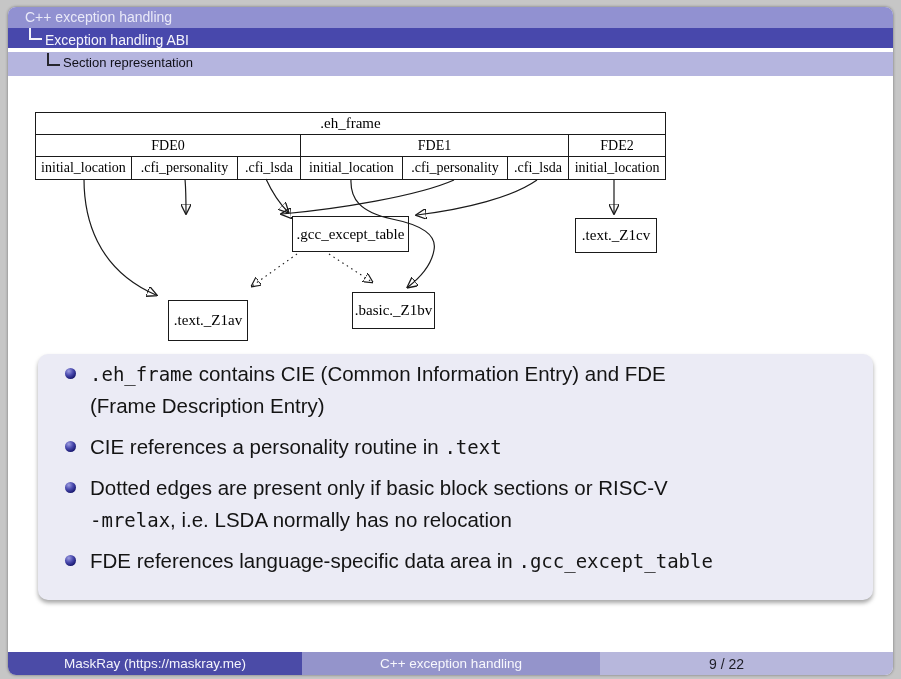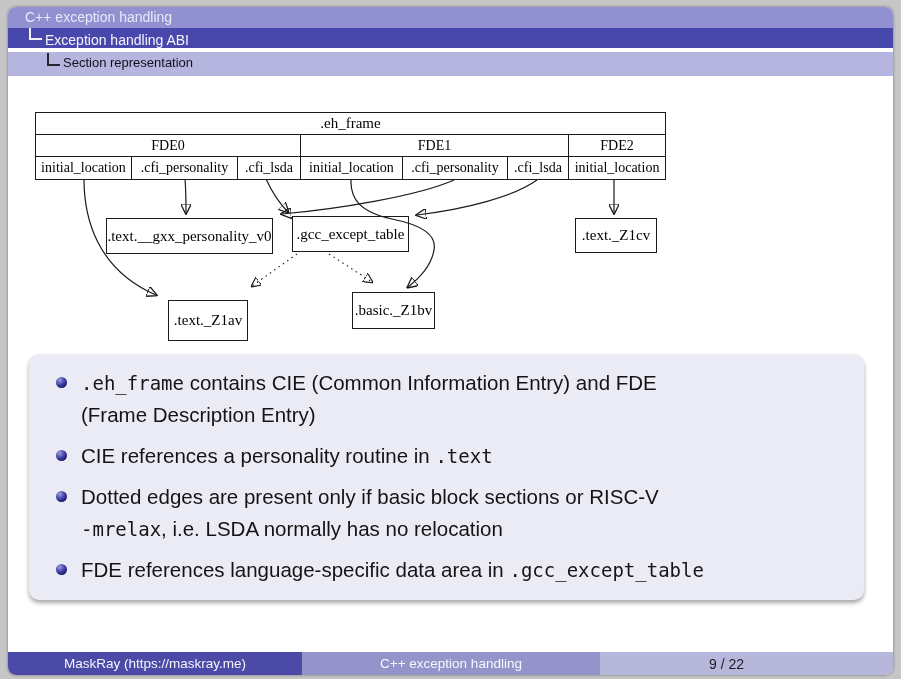--- a/index.html
+++ b/index.html
@@ -34,23 +34,23 @@
   .n-pers{left:98px;top:211px;width:167px;height:36px;}
   .n-gcc{left:284px;top:209px;width:117px;height:36px;}
   .n-z1cv{left:567px;top:211px;width:82px;height:35px;}
   .n-z1av{left:160px;top:269px;width:80px;height:41px;margin-top:24px;}
   .n-z1bv{left:344px;top:285px;width:83px;height:37px;}
   svg.edges{position:absolute;left:0;top:0;pointer-events:none;}
   svg.edges path{stroke:#1a1a1a;fill:none;stroke-width:1.2;}
   svg.edges path.dot{stroke-dasharray:1.5 3.8;stroke-width:1.1;}
 
   
-  .block{position:absolute;left:21px;top:347px;width:835px;height:246px;box-sizing:border-box;
+  .block{position:absolute;left:30px;top:347px;width:835px;height:246px;box-sizing:border-box;
          background:#ebebf5;border-radius:10px;box-shadow:0 3px 4px rgba(0,0,0,.35);
-         padding:13px 24px 0 0;}
+         padding:4px 24px 0 0;}
   .block ul{list-style:none;margin:0;padding:0;}
   .block li{position:relative;padding-left:52px;margin-bottom:9px;
             font-size:20.5px;line-height:32px;color:#141414;}
   .ball{position:absolute;left:27px;top:10px;width:11px;height:11px;border-radius:50%;
         background:radial-gradient(circle at 34% 28%, #9d9de0 0%, #4a4aae 40%, #15156b 78%);}
   .mono{font-family:"DejaVu Sans Mono",monospace;font-size:19px;}
 
   
   .ftr{position:absolute;left:0;right:0;bottom:0;height:23px;display:flex;font-size:13.5px;}
   .ftr .seg{display:flex;align-items:center;justify-content:center;height:100%;box-sizing:border-box;}
@@ -102,21 +102,20 @@
         <td>.cfi_personality</td>
         <td>.cfi_lsda</td>
         <td>initial_location</td>
         <td>.cfi_personality</td>
         <td>.cfi_lsda</td>
         <td>initial_location</td>
       </tr>
     </tbody>
       </table>
 
-    <div class="node n-pers">.text.__gxx_personality_v0</div>
     <div class="node n-gcc">.gcc_except_table</div>
     <div class="node n-z1cv">.text._Z1cv</div>
     <div class="node n-z1av">.text._Z1av</div>
     <div class="node n-z1bv">.basic._Z1bv</div>
 
     <svg class="edges" width="885" height="668" viewBox="0 0 885 668">
       <defs>
         <marker id="arr" viewBox="0 0 10 10" refX="8.5" refY="5" markerWidth="9" markerHeight="9" orient="auto">
           <path d="M0,0 L10,5 L0,10 z" stroke="none" fill="#1a1a1a"></path>
         </marker>

